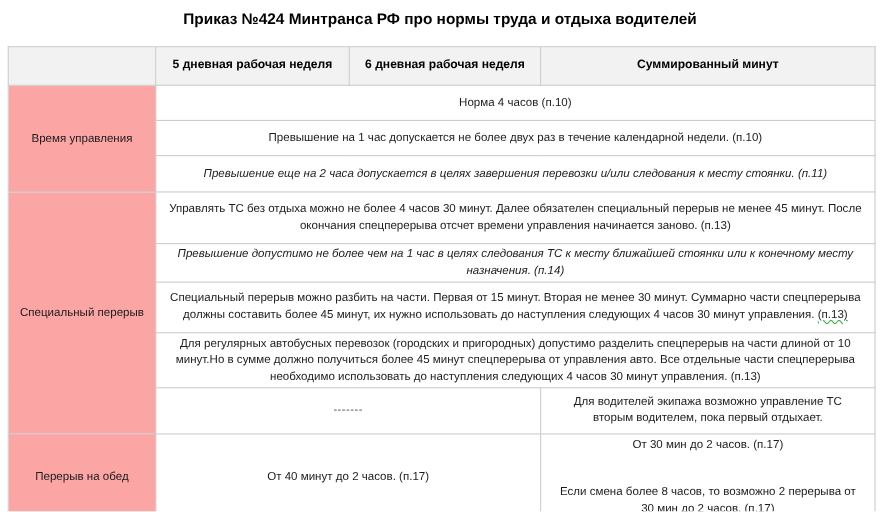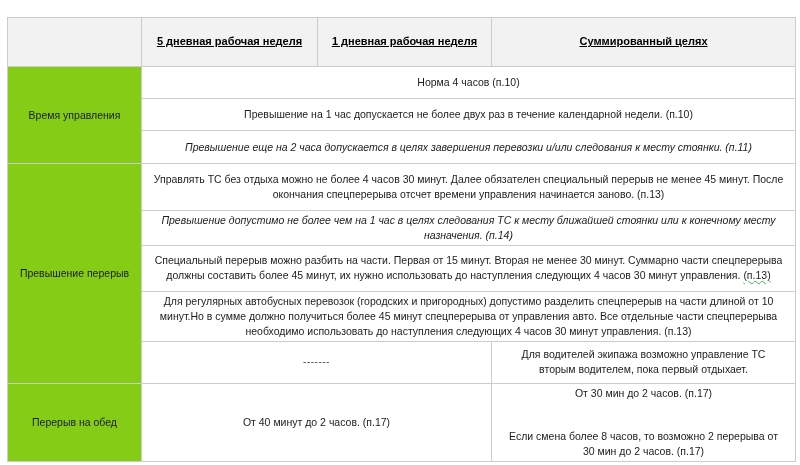--- a/index.html
+++ b/index.html
@@ -41,27 +41,27 @@
     word-wrap: break-word;
   }
   table.norms th {
     background: #f2f2f2;
     font-weight: bold;
     font-size: 11px;
     color: #000000;
     padding: 4px 6px;
   }
   td.label-cell {
-    background: #84cc16;
+    background: #fca5a5;
     font-weight: bold;
     font-size: 11px;
     color: #000000;
     padding: 2px 6px;
   }
-  tr.h-header  { height: 49px; text-decoration: underline; }
+  tr.h-header  { height: 35px; }
   tr.h-small   { height: 32px; }
   tr.h-small2  { height: 33px; font-style: italic; }
   tr.h-mid     { height: 47px; }
   tr.h-mid2    { height: 46px; }
   tr.h-mid3    { height: 45px; }
   tr.h-dash    { height: 42px; }
   tr.h-lunch   { height: 60px; }
   .ref-squiggle {
     text-decoration: underline;
     text-decoration-style: wavy;
@@ -75,50 +75,51 @@
   }
   .para-gap {
     margin-top: 29px;
   }
 </style>
 </head>
 <body>
 
 <div class="page">
 
+  <div class="page-title">Приказ №424 Минтранса РФ про нормы труда и отдыха водителей</div>
 
   <table class="norms">
     <colgroup>
       <col style="width:134px">
       <col style="width:176px">
       <col style="width:174px">
       <col style="width:304px">
     </colgroup>
 
     <tbody>
         <tr class="h-header">
       <th></th>
       <th>5 дневная рабочая неделя</th>
-      <th>1 дневная рабочая неделя</th>
-      <th>Суммированный целях</th>
+      <th>6 дневная рабочая неделя</th>
+      <th>Суммированный минут</th>
     </tr>
 
     <tr class="h-small">
       <td class="label-cell" rowspan="3">Время управления</td>
       <td colspan="3">Норма 4 часов (п.10)</td>
     </tr>
     <tr class="h-small">
       <td colspan="3">Превышение  на 1 час допускается не более двух раз в течение календарной недели. (п.10)</td>
     </tr>
     <tr class="h-small2">
       <td colspan="3">Превышение  еще на 2 часа допускается в целях завершения перевозки и/или следования к месту стоянки. (п.11)</td>
     </tr>
 
     <tr class="h-mid">
-      <td class="label-cell" rowspan="5">Превышение перерыв</td>
+      <td class="label-cell" rowspan="5">Специальный перерыв</td>
       <td colspan="3">Управлять ТС без отдыха можно не более 4 часов 30 минут. Далее обязателен специальный перерыв не менее 45 минут. После окончания спецперерыва отсчет времени управления начинается заново. (п.13)</td>
     </tr>
     <tr class="h-small2">
       <td colspan="3">Превышение  допустимо не более чем на 1 час в целях следования ТС к месту ближайшей стоянки или к конечному месту назначения. (п.14)</td>
     </tr>
     <tr class="h-mid2">
       <td colspan="3">
         <span>Специальный  перерыв можно разбить на части. Первая от 15 минут. Вторая не менее 30 минут. Суммарно части спецперерыва должны составить более 45 минут, их нужно использовать до наступления следующих 4 часов 30 минут управления.</span>
         <span class="ref-squiggle">(п.13)</span>
       </td>

